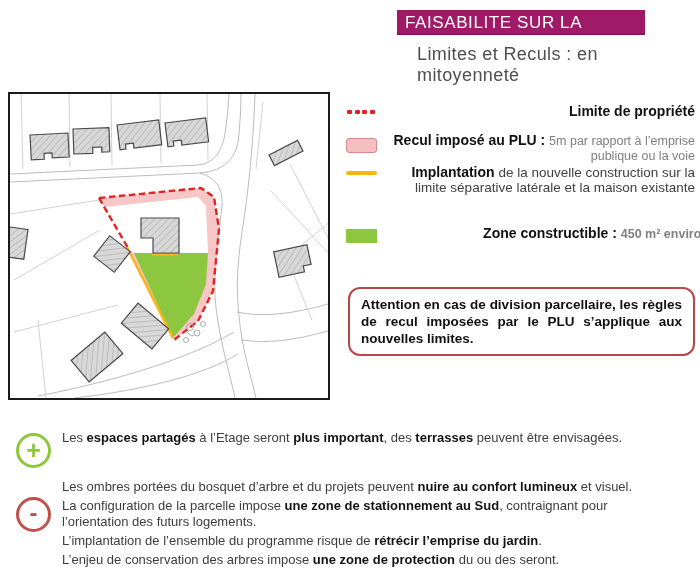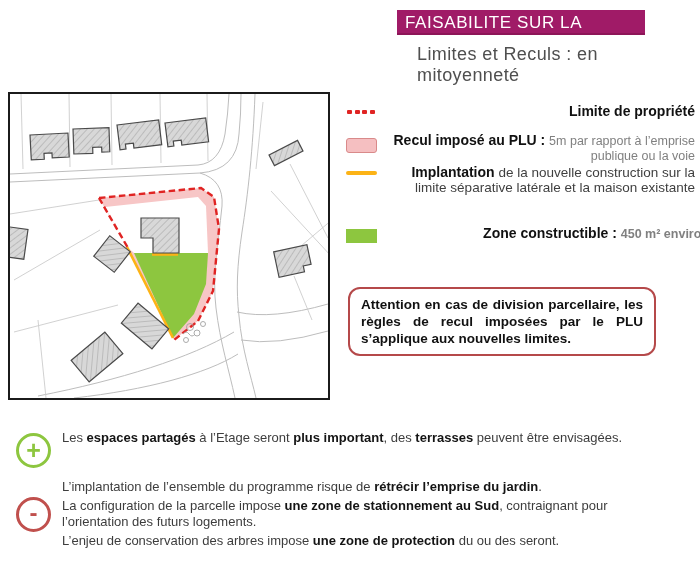--- a/index.html
+++ b/index.html
@@ -25,21 +25,21 @@
   .dash-icon i{display:inline-block;width:5px;height:3.5px;background:#e02423;margin-right:2.5px;border-radius:1px;vertical-align:top;}
   .swatch-pink{left:346px;top:138px;width:29px;height:13px;background:#f5bfc1;border:1.5px solid #d98a8a;border-radius:3px;}
   .line-orange{left:346px;top:171px;width:31px;height:3.5px;background:#fcb316;border-radius:2px;}
   .swatch-green{left:346px;top:229px;width:31px;height:14px;background:#8dc63f;}
   .lg1{left:393px;top:104px;}
   .lg2{left:393px;top:133px;}
   .lg3{left:393px;top:165px;}
   .lg4{left:407px;top:226px;font-weight:bold;}
 
   
-  .attention{left:348px;top:287px;width:308px;box-sizing:border-box;
+  .attention{left:348px;top:287px;width:347px;box-sizing:border-box;
              border:2.5px solid #b5494a;border-radius:12px;padding:7px 11px;
              font-size:13.5px;font-weight:bold;line-height:17px;text-align:justify;color:#111;}
 
   
   .sign{width:35px;height:35px;border-radius:50%;box-sizing:border-box;
         text-align:center;font-weight:bold;}
   .plus{left:16px;top:433px;border:3px solid #8dc63f;color:#8dc63f;font-size:25px;line-height:28px;}
   .minus{left:16px;top:497px;border:3px solid #c0504d;color:#c0504d;font-size:24px;line-height:26px;}
   .pc-text{font-size:13px;color:#3d3d3d;}
   .pc-text p{margin:0 0 3px 0;line-height:16px;}
@@ -164,16 +164,17 @@
 
 <div class="abs attention"><b>Attention en cas de division parcellaire, les règles de recul imposées par le PLU s’applique aux nouvelles limites.</b></div>
 
 <div class="abs sign plus">+</div>
 <div class="abs pc-text pros-text">
   <p><span>Les </span><b>espaces partagés</b><span> à l’Etage seront </span><b>plus important</b><span>, des </span><b>terrasses</b><span> peuvent être envisagées.</span></p>
 </div>
 
 <div class="abs sign minus">-</div>
 <div class="abs pc-text cons-text">
+  <p><span>Les ombres portées du bosquet d’arbre et du projets peuvent </span><b>nuire au confort lumineux</b><span> et visuel.</span></p>
+  <p><span>La configuration de la parcelle impose </span><b>une zone de stationnement au Sud</b><span>, contraignant pour l’orientation des futurs logements.</span></p>
   <p><span>L’implantation de l’ensemble du programme risque de </span><b>rétrécir l’emprise du jardin</b><span>.</span></p>
-  <p><span>La configuration de la parcelle impose </span><b>une zone de stationnement au Sud</b><span>, contraignant pour l’orientation des futurs logements.</span></p>
   <p><span>L’enjeu de conservation des arbres impose </span><b>une zone de protection</b><span> du ou des seront.</span></p>
 </div>
 
 </body></html>

